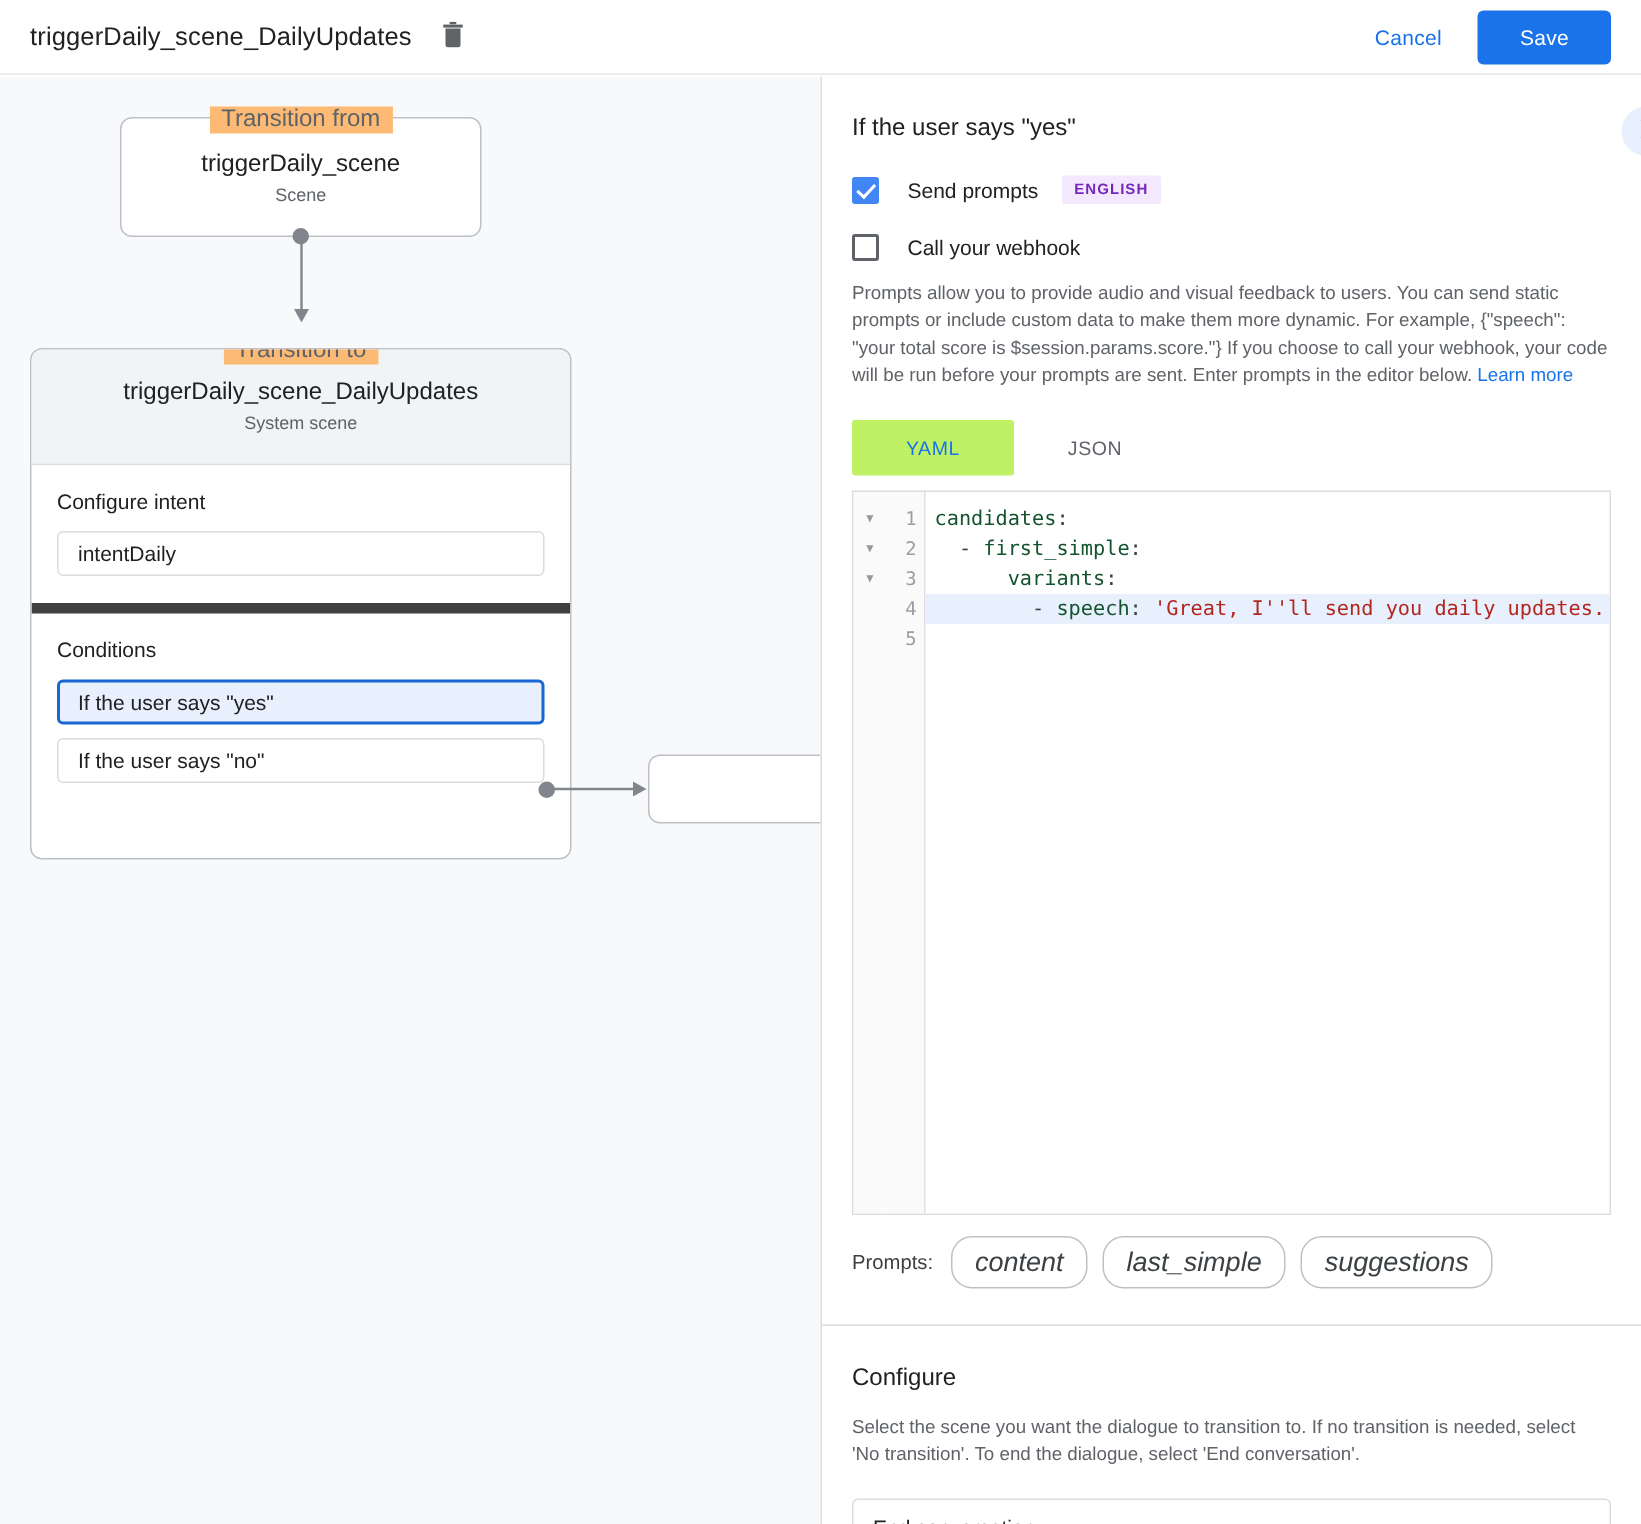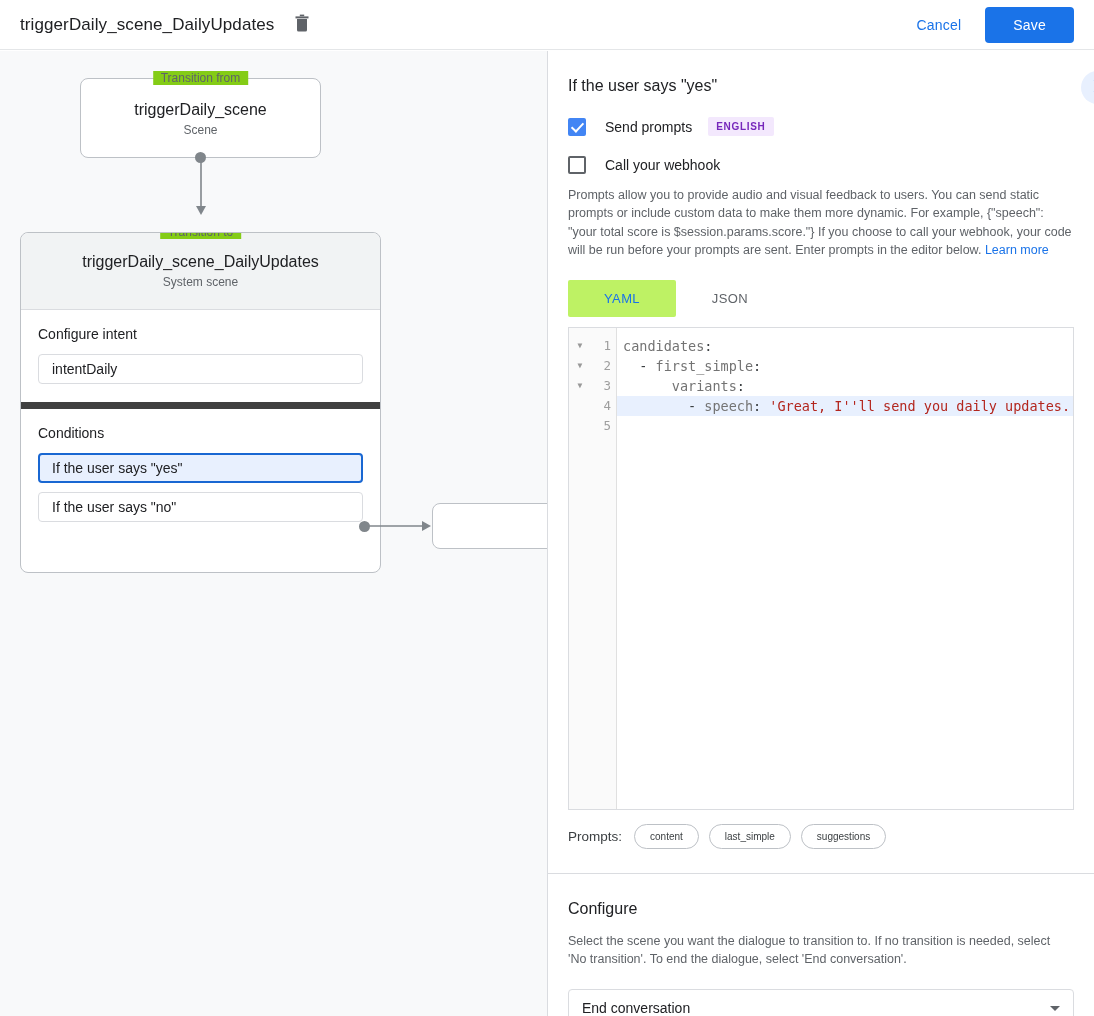--- a/index.html
+++ b/index.html
@@ -66,23 +66,23 @@
   
   .fieldset-box {
     position: absolute;
     border: 1px solid #bdc1c6;
     border-radius: 8px;
     background: #ffffff;
   }
   .fieldset-legend {
     position: absolute;
     top: -8px; left: 50%; transform: translateX(-50%);
-    background: #84cc16;
+    background: #fdba74;
     padding: 0 8px;
-    font-size: 12px;
+    font-size: 16px;
     color: #5f6368;
     white-space: nowrap;
   }
   #node-from {
     left: 80px; top: 27px; width: 241px; height: 80px;
   }
   #node-from .node-title {
     text-align: center; font-size: 16px; color: #202124;
     margin-top: 22px;
   }
@@ -247,37 +247,38 @@
   }
   .code-line {
     height: 20px; line-height: 20px;
     font-family: "DejaVu Sans Mono", monospace;
     font-size: 13.5px;
     padding-left: 6px;
     white-space: pre;
     color: #202124;
   }
   .code-line.active { background: #e8f0fe; }
-  .tok-key { color: #737373; }
+  .tok-key { color: #14532d; }
   .tok-punct { color: #3c4043; }
   .tok-str { color: #b3261e; }
   .tok-dash { color: #3c4043; }
 
   
   #insert-row {
     display: flex; align-items: center;
     margin-top: 14px; margin-bottom: 24px;
   }
   #insert-label { font-size: 13.5px; color: #3c4043; margin-right: 12px; }
   .chip {
     border: 1px solid #bdc1c6; border-radius: 14px;
     background: #fff; color: #3c4043;
-    font-size: 10px; font-family: inherit;
+    font-size: 18px; font-family: inherit;
     padding: 6px 15px; margin-right: 10px;
     cursor: pointer;
+    font-style: italic;
   }
 
   #panel-divider {
     border-top: 1px solid #dadce0;
     margin: 0 -20px;
   }
 
   
   #transition-sec { padding-top: 26px; }
   #transition-title { font-size: 16px; color: #202124; margin-bottom: 14px; }

